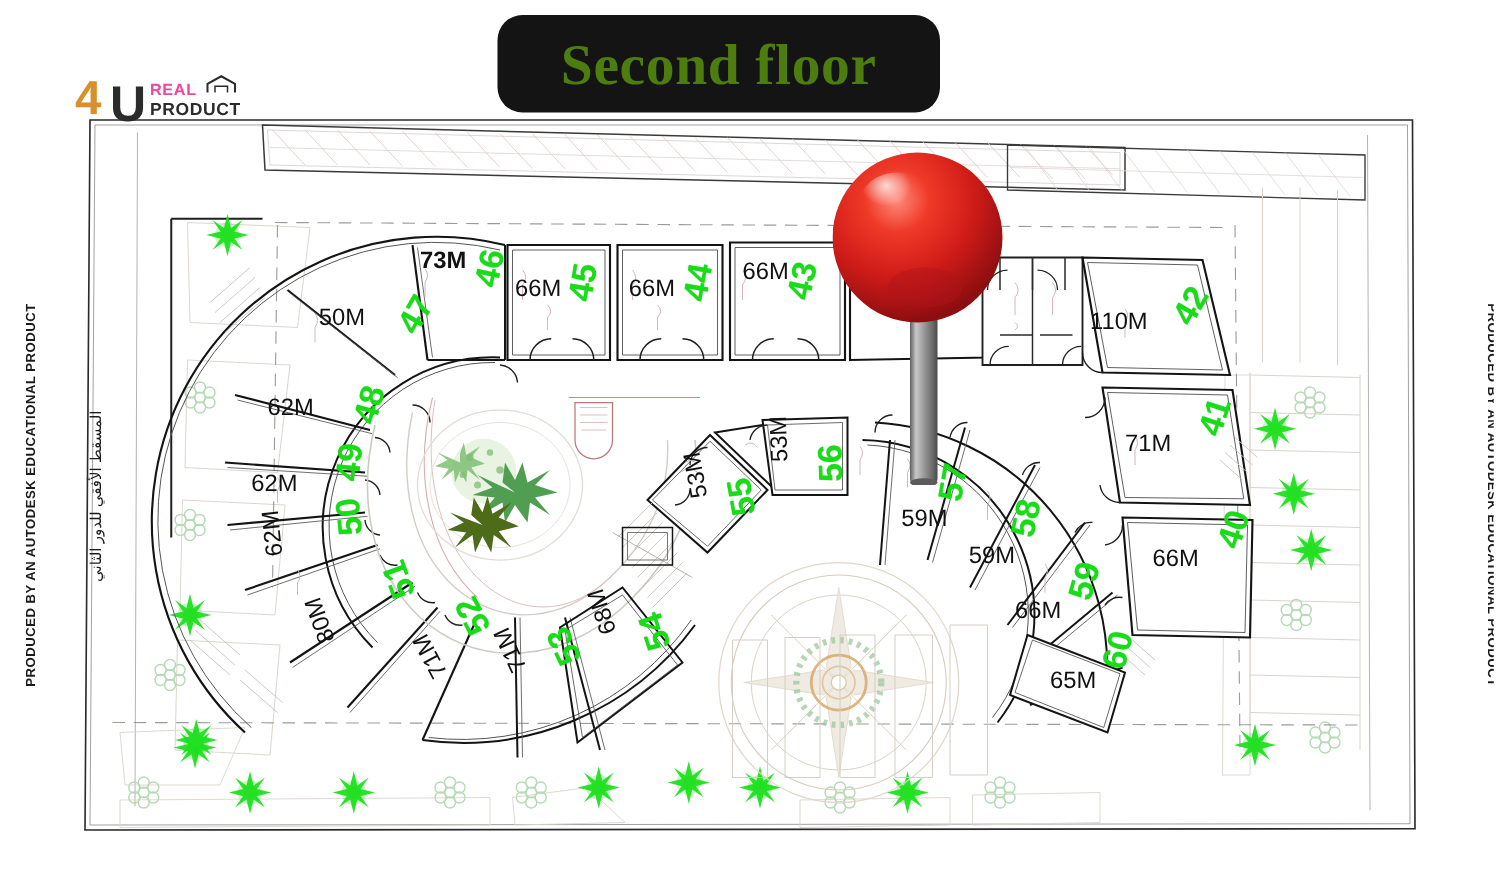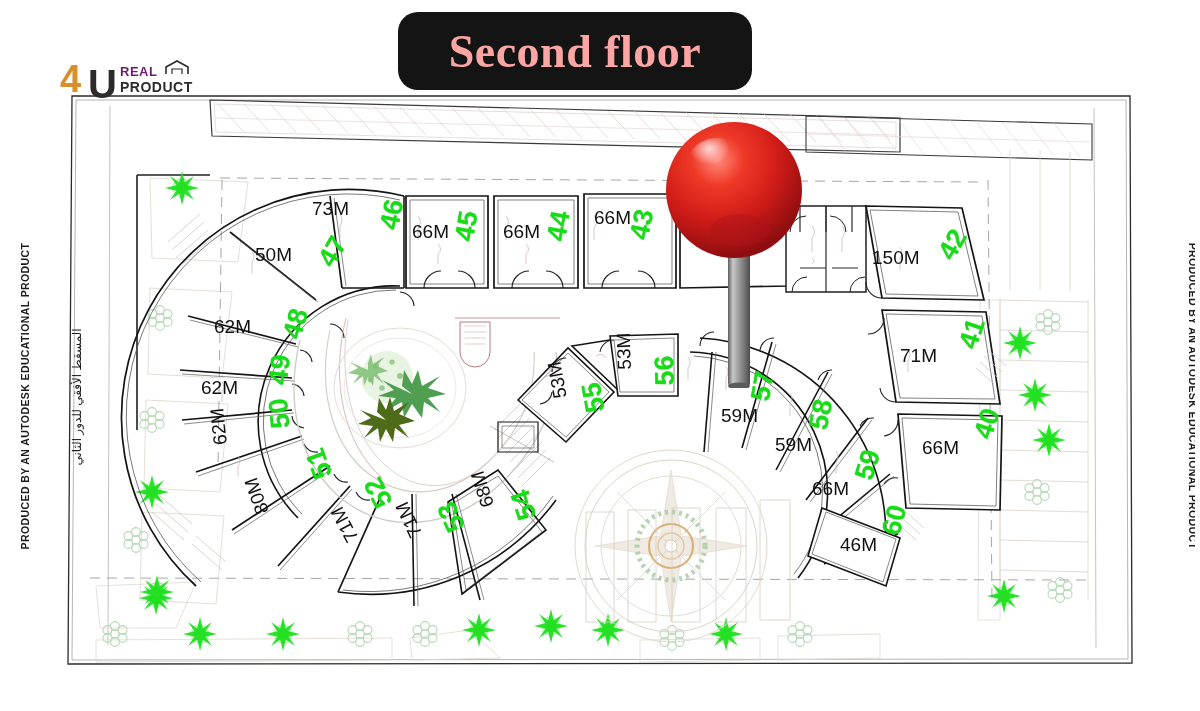--- a/index.html
+++ b/index.html
@@ -13,33 +13,33 @@
 
   
   #title-banner {
     position: absolute; left: 398px; top: 12px;
     width: 354px; height: 78px;
     background: #141414; border-radius: 20px;
     display: flex; align-items: center; justify-content: center;
     z-index: 40;
   }
   #title-banner .txt {
-    color: #fca5a5;
+    color: #4d7c0f;
     font-family: "Liberation Serif", serif;
     font-weight: bold; font-size: 46px; letter-spacing: .5px;
   }
 
   
   #logo { position: absolute; left: 60px; top: 58px; z-index: 30; height: 44px; }
   #logo .l4 { position:absolute; left:0; top:2px; font-family:"Liberation Sans",sans-serif;
               font-weight:bold; font-size:38px; color:#d8902c; line-height:38px;}
   #logo .lu { position:absolute; left:28px; top:6px; font-family:"Liberation Sans",sans-serif;
               font-weight:bold; font-size:40px; color:#2b2b2b; line-height:40px;}
   #logo .lreal { position:absolute; left:60px; top:6px; font-size:13px; font-weight:bold;
-                 color:#701a75; letter-spacing:.5px;}
+                 color:#ec4899; letter-spacing:.5px;}
   #logo .lestate { position:absolute; left:60px; top:21px; font-size:14px; font-weight:bold;
                    color:#2b2b2b; letter-spacing:.5px; background:#fff;}
   #logo .house { position:absolute; left:104px; top:2px; }
 
   
   .wm {
     position: absolute;
     font-size: 10.5px; font-weight: bold; letter-spacing: .4px;
     color: #1b1b1b; white-space: nowrap;
   }
@@ -561,29 +561,29 @@
   <div class="wm" id="wm-left">PRODUCED BY AN AUTODESK EDUCATIONAL PRODUCT</div>
   <div class="wm" id="wm-right">PRODUCED BY AN AUTODESK EDUCATIONAL PRODUCT</div>
   <div id="wm-arabic">المسقط الأفقي للدور الثاني</div>
 
   <div id="unit-labels">
       <div class="lbl unit-no" style="left: 968px; top: 433px; transform: rotate(-72deg); transform-origin: left top;">40</div>
       <div class="lbl area" style="left: 922px; top: 437px; transform: rotate(0deg); transform-origin: left top;">66M</div>
       <div class="lbl unit-no" style="left: 953px; top: 343px; transform: rotate(-72deg); transform-origin: left top;">41</div>
       <div class="lbl area" style="left: 900px; top: 345px; transform: rotate(0deg); transform-origin: left top;">71M</div>
       <div class="lbl unit-no" style="left: 932px; top: 250px; transform: rotate(-60deg); transform-origin: left top;">42</div>
-      <div class="lbl area" style="left: 872px; top: 247px; transform: rotate(0deg); transform-origin: left top;">150M</div>
+      <div class="lbl area" style="left: 872px; top: 247px; transform: rotate(0deg); transform-origin: left top;">110M</div>
       <div class="lbl unit-no" style="left: 624px; top: 236px; transform: rotate(-78deg); transform-origin: left top;">43</div>
       <div class="lbl area" style="left: 594px; top: 207px; transform: rotate(0deg); transform-origin: left top;">66M</div>
       <div class="lbl unit-no" style="left: 541px; top: 238px; transform: rotate(-80deg); transform-origin: left top;">44</div>
       <div class="lbl area" style="left: 503px; top: 221px; transform: rotate(0deg); transform-origin: left top;">66M</div>
       <div class="lbl unit-no" style="left: 449px; top: 238px; transform: rotate(-80deg); transform-origin: left top;">45</div>
       <div class="lbl area" style="left: 412px; top: 221px; transform: rotate(0deg); transform-origin: left top;">66M</div>
       <div class="lbl unit-no" style="left: 374px; top: 226px; transform: rotate(-78deg); transform-origin: left top;">46</div>
-      <div class="lbl area" style="left: 312px; top: 198px; transform: rotate(0deg); transform-origin: left top;">73M</div>
+      <div class="lbl area" style="left: 336px; top: 198px; transform: rotate(0deg); transform-origin: left top; font-weight: bold;">73M</div>
       <div class="lbl unit-no" style="left: 312px; top: 257px; transform: rotate(-60deg); transform-origin: left top;">47</div>
       <div class="lbl area" style="left: 255px; top: 244px; transform: rotate(0deg); transform-origin: left top;">50M</div>
       <div class="lbl unit-no" style="left: 277px; top: 334px; transform: rotate(-74deg); transform-origin: left top;">48</div>
       <div class="lbl area" style="left: 214px; top: 316px; transform: rotate(0deg); transform-origin: left top;">62M</div>
       <div class="lbl unit-no" style="left: 263px; top: 383px; transform: rotate(-84deg); transform-origin: left top;">49</div>
       <div class="lbl area" style="left: 201px; top: 377px; transform: rotate(0deg); transform-origin: left top;">62M</div>
       <div class="lbl unit-no" style="left: 266px; top: 430px; transform: rotate(-96deg); transform-origin: left top;">50</div>
       <div class="lbl area" style="left: 210px; top: 446px; transform: rotate(-96deg); transform-origin: left top;">62M</div>
       <div class="lbl unit-no" style="left: 310px; top: 483px; transform: rotate(-110deg); transform-origin: left top;">51</div>
       <div class="lbl area" style="left: 253px; top: 517px; transform: rotate(-110deg); transform-origin: left top;">80M</div>
@@ -597,17 +597,17 @@
       <div class="lbl area" style="left: 550px; top: 400px; transform: rotate(-100deg); transform-origin: left top;">53M</div>
       <div class="lbl unit-no" style="left: 650px; top: 386px; transform: rotate(-92deg); transform-origin: left top;">56</div>
       <div class="lbl area" style="left: 614px; top: 370px; transform: rotate(-92deg); transform-origin: left top;">53M</div>
       <div class="lbl unit-no" style="left: 745px; top: 398px; transform: rotate(-80deg); transform-origin: left top;">57</div>
       <div class="lbl area" style="left: 721px; top: 405px; transform: rotate(0deg); transform-origin: left top;">59M</div>
       <div class="lbl unit-no" style="left: 803px; top: 426px; transform: rotate(-78deg); transform-origin: left top;">58</div>
       <div class="lbl area" style="left: 775px; top: 434px; transform: rotate(0deg); transform-origin: left top;">59M</div>
       <div class="lbl unit-no" style="left: 849px; top: 475px; transform: rotate(-74deg); transform-origin: left top;">59</div>
       <div class="lbl area" style="left: 812px; top: 478px; transform: rotate(0deg); transform-origin: left top;">66M</div>
       <div class="lbl unit-no" style="left: 876px; top: 531px; transform: rotate(-76deg); transform-origin: left top;">60</div>
-      <div class="lbl area" style="left: 840px; top: 534px; transform: rotate(0deg); transform-origin: left top;">46M</div>
+      <div class="lbl area" style="left: 840px; top: 534px; transform: rotate(0deg); transform-origin: left top;">65M</div>
     </div>
 
   <div id="frame-border"></div>
 </div>
 
 </body></html>

